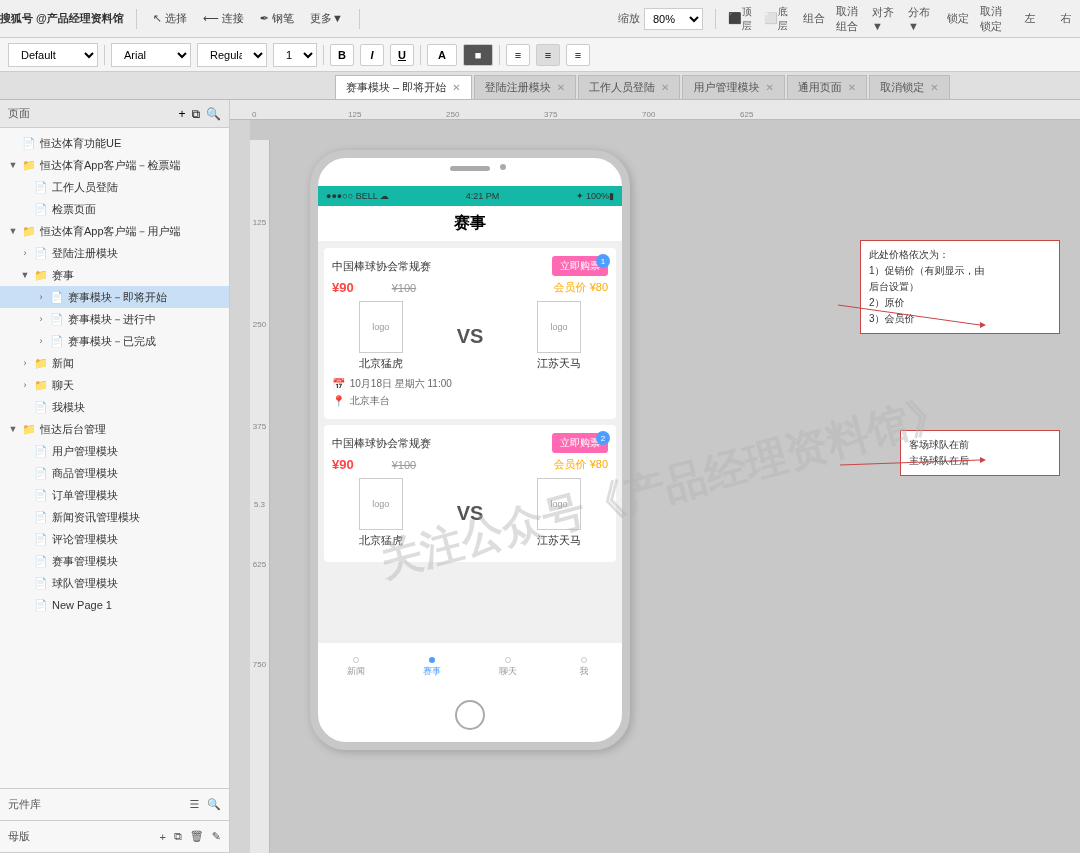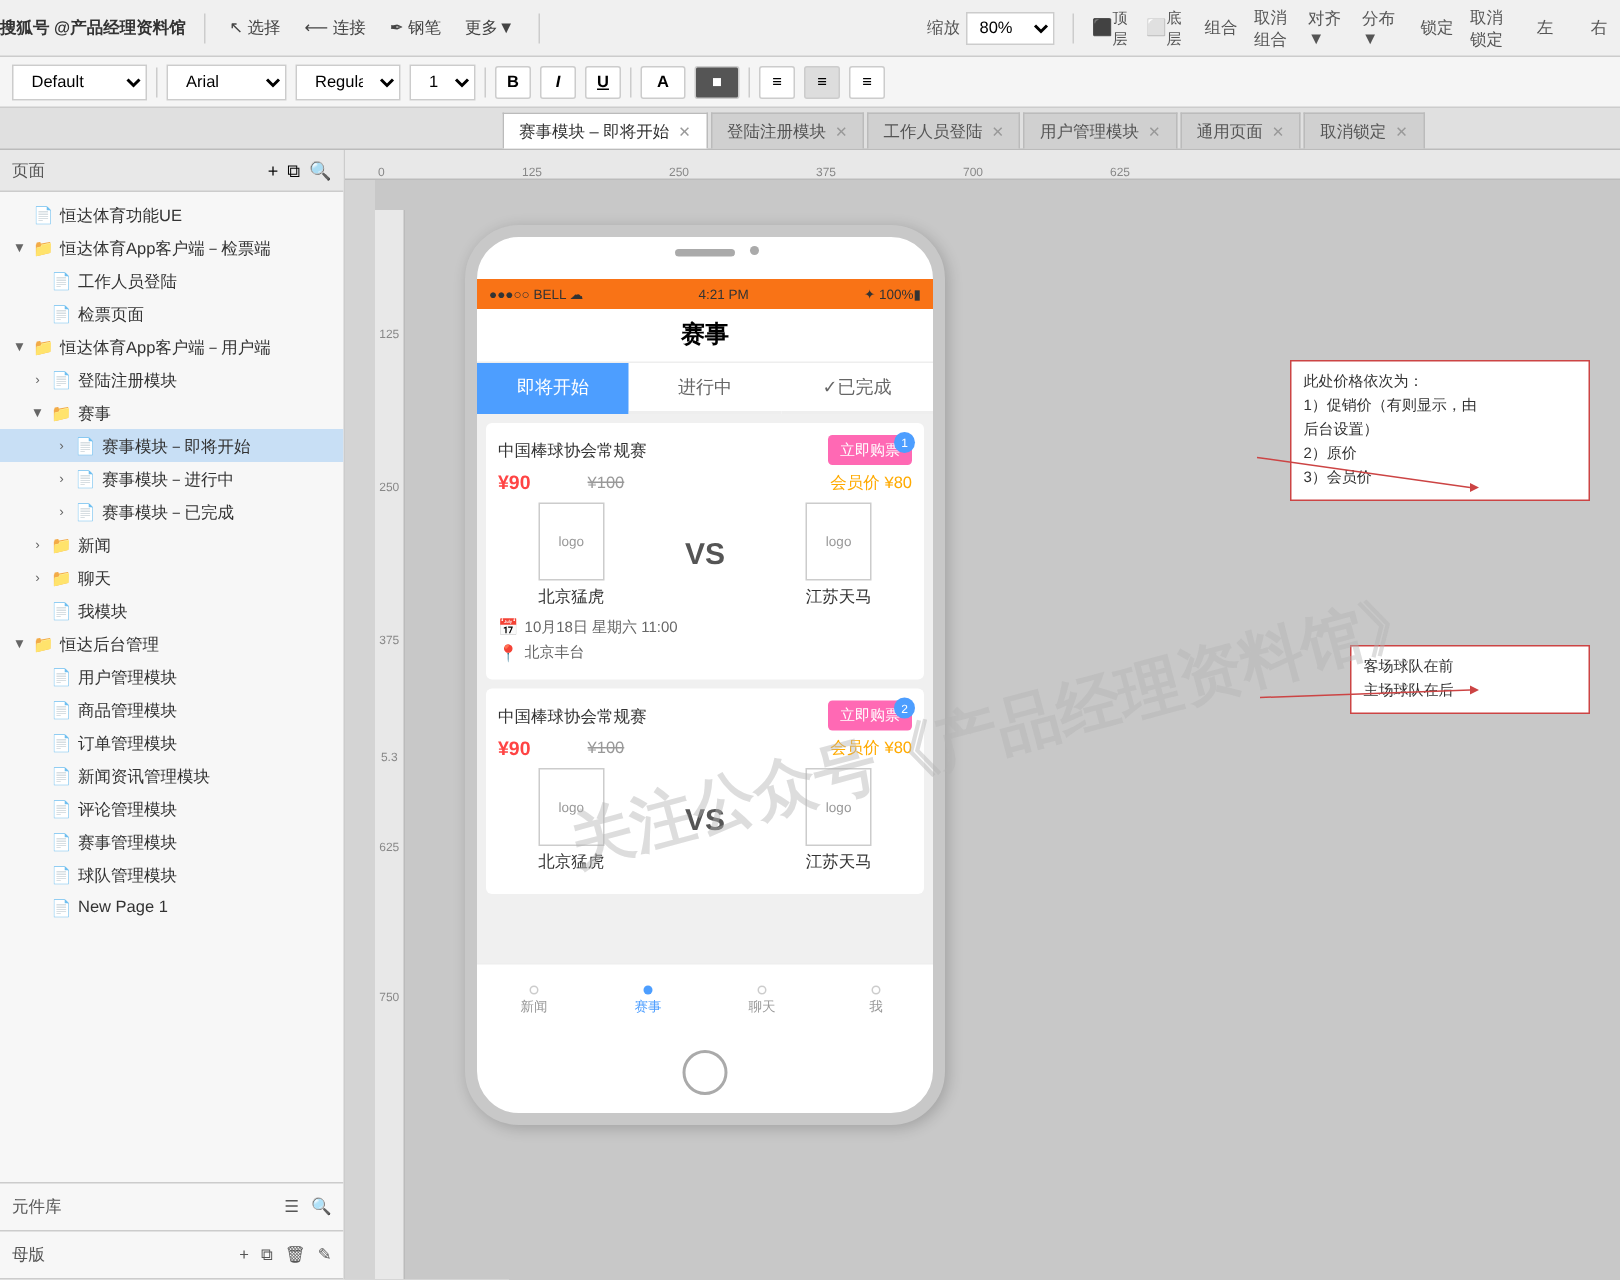--- a/index.html
+++ b/index.html
@@ -270,21 +270,21 @@
       transform: translateX(-50%);
       width: 30px;
       height: 30px;
       border: 2px solid #aaa;
       border-radius: 50%;
     }
 
     
     .status-bar {
       height: 20px;
-      background: #f97316;
+      background: #14b8a6;
       display: flex;
       align-items: center;
       justify-content: space-between;
       padding: 0 8px;
       font-size: 9px;
       color: #333;
     }
 
     
     .app-nav {
@@ -766,32 +766,20 @@
             <div class="status-bar">
               <span>●●●○○ BELL ☁</span>
               <span>4:21 PM</span>
               <span>✦ 100%▮</span>
             </div>
 
             <div class="app-nav">
               <span>赛事</span>
             </div>
 
-            <div class="app-tabs">
-              <div class="app-tab active-tab">
-                <span>即将开始</span>
-              </div>
-              <div class="app-tab">
-                <span>进行中</span>
-              </div>
-              <div class="app-tab">
-                <span>✓</span>
-                <span>已完成</span>
-              </div>
-            </div>
 
             <div style="overflow-y:auto;height:calc(100% - 100px);">
 
               <div class="match-card">
                 <div class="badge-num">1</div>
                 <div class="match-title-row">
                   <span class="match-title">中国棒球协会常规赛</span>
                   <span class="buy-btn">立即购票</span>
                 </div>
                 <div class="price-row">

